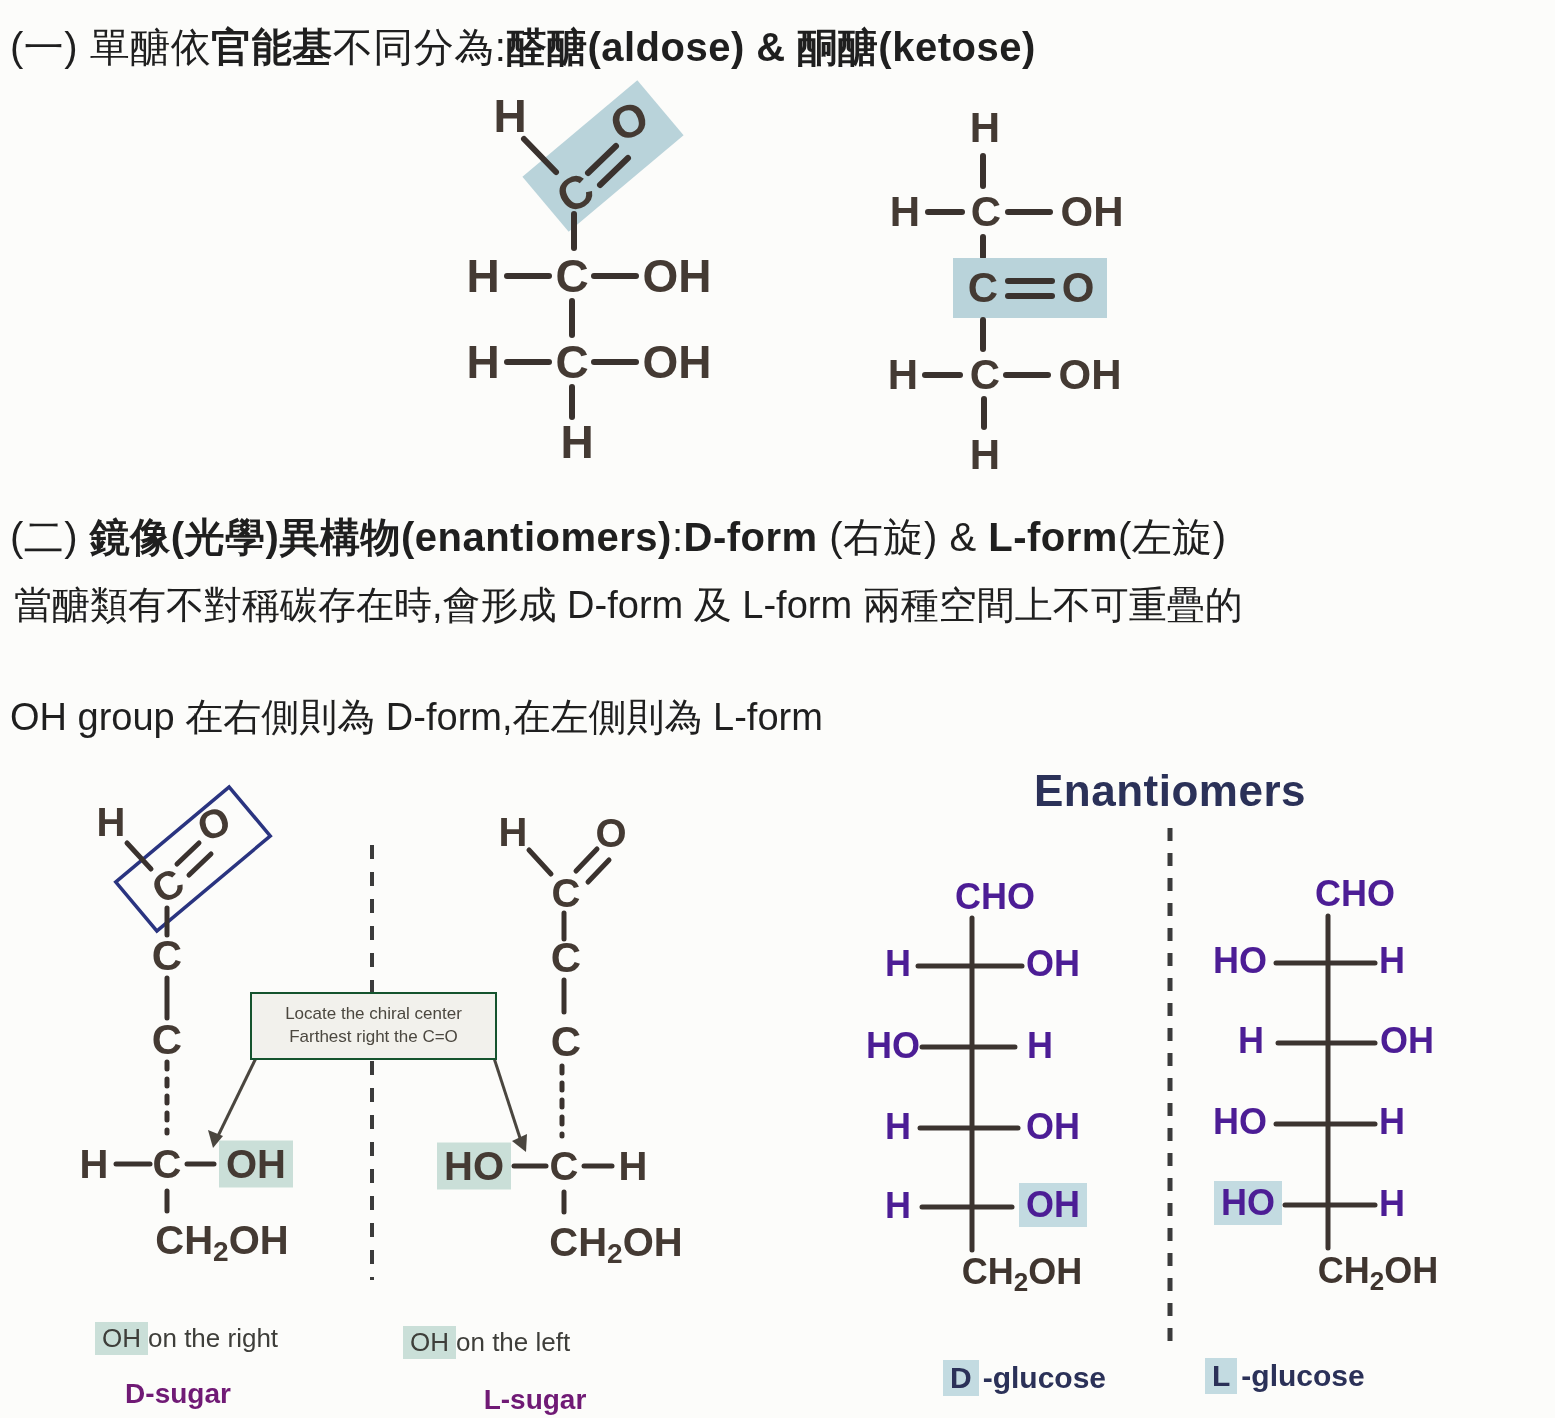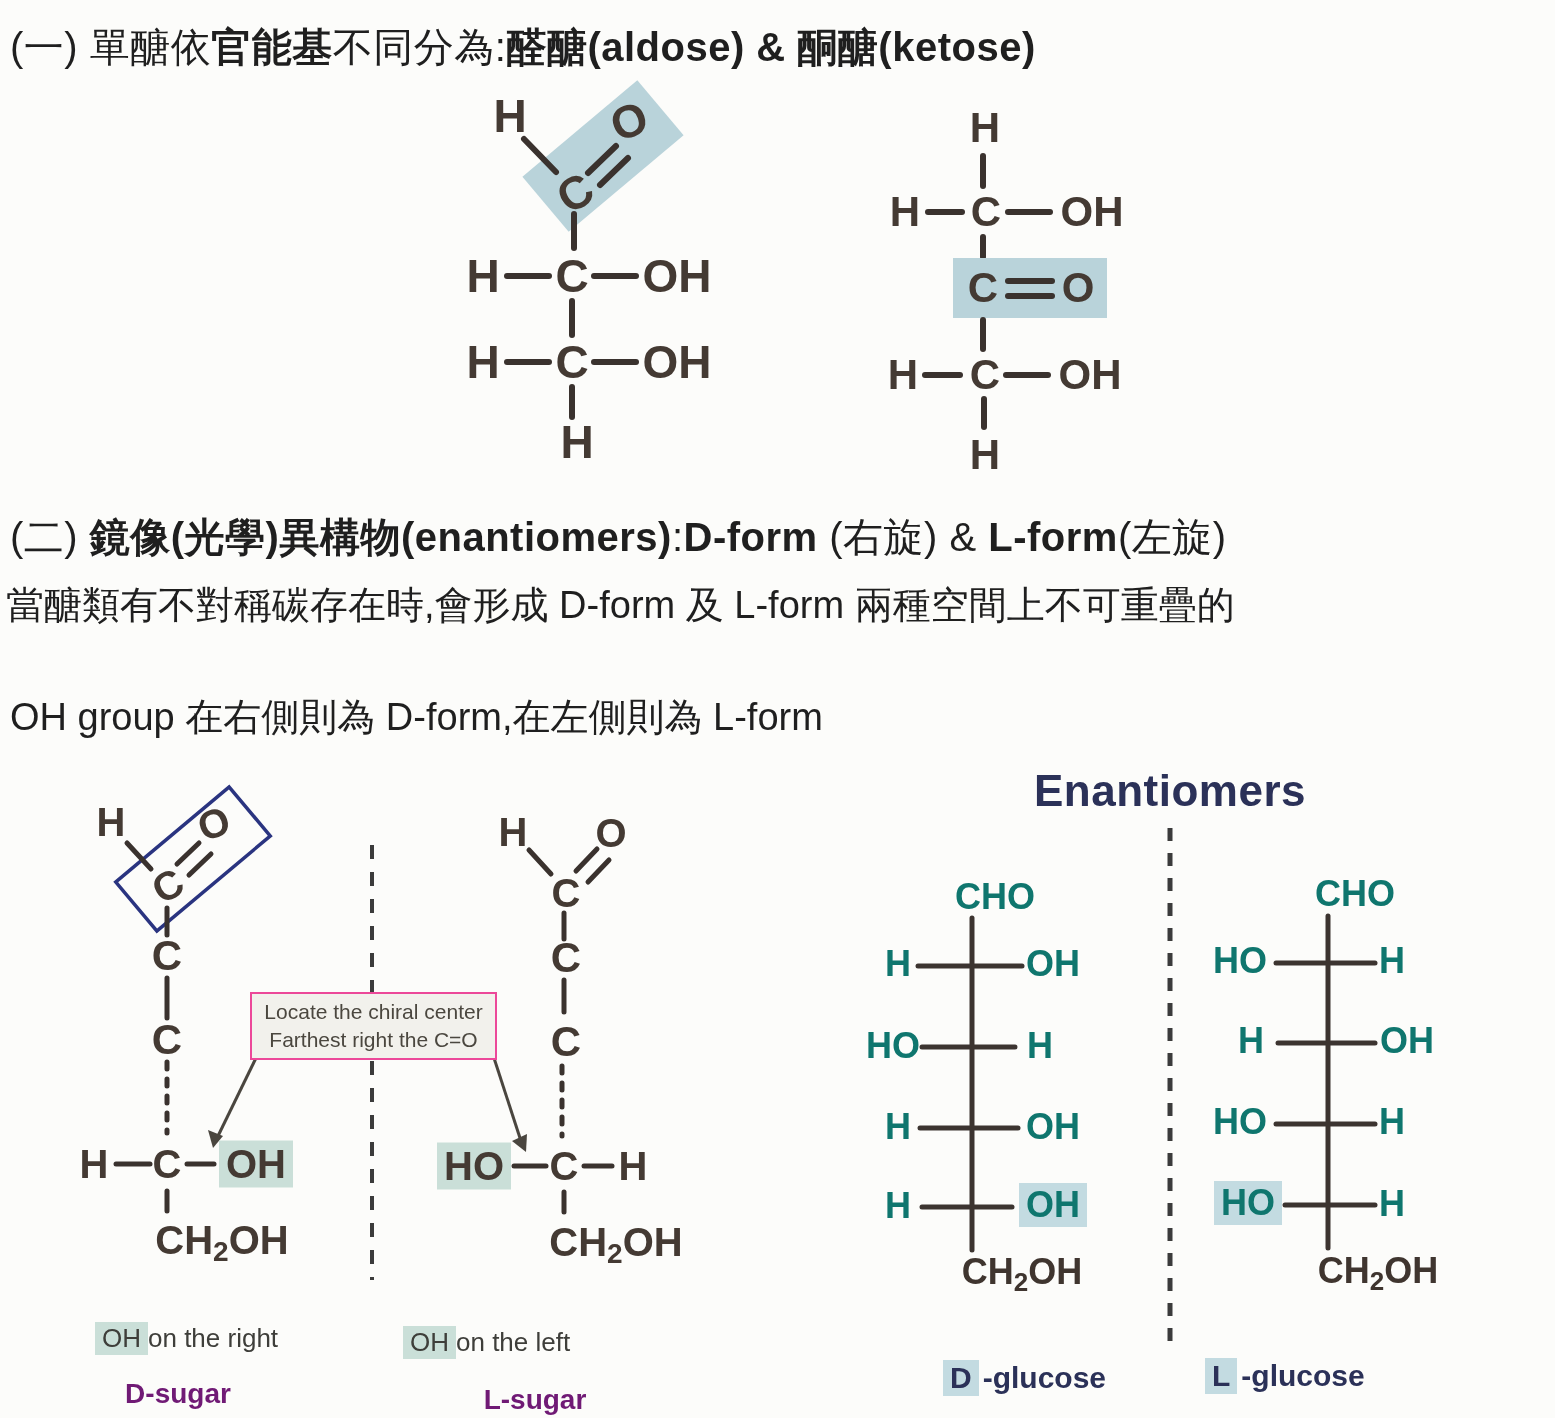--- a/index.html
+++ b/index.html
@@ -7,36 +7,36 @@
           font-family:"Liberation Sans","DejaVu Sans",sans-serif;color:#1f1f1f;}
   .lines{position:absolute;left:0;top:0;z-index:1;}
   .txt{position:absolute;z-index:2;white-space:nowrap;margin-top:8px;}
   .h1,.h2{font-size:40px;letter-spacing:0.5px;}
   .b{font-weight:700;}
   .body-line{font-size:38px;}
   .atom{position:absolute;z-index:2;transform:translate(-50%,-50%);font-weight:700;color:#443a33;white-space:nowrap;}
   .fz46{font-size:46px;}
   .fz42{font-size:42px;}
   .fz40{font-size:40px;}
-  .fz36{font-size:36px;color:#0f766e;}
+  .fz36{font-size:36px;color:#4c1d95;}
   .chip-green{background:#cadfd8;padding:1px 7px;}
   .chip-blue{background:#c3dbe1;padding:1px 7px;}
   .formula{position:absolute;z-index:2;transform:translate(-50%,-50%);display:flex;align-items:baseline;
            font-weight:700;color:#443a33;}
   .formula .sub{transform:translateY(7px);}
   .f40{font-size:40px;} .f40 .sub{font-size:28px;}
   .f36{font-size:36px;color:#3f352f;} .f36 .sub{font-size:26px;}
   .caption{position:absolute;z-index:2;font-size:26px;color:#3e3e3a;white-space:nowrap;display:flex;align-items:center;}
   .sugar-label{position:absolute;z-index:2;transform:translate(-50%,-50%);font-size:28px;font-weight:700;color:#701a75;white-space:nowrap;}
   .panel-title{position:absolute;z-index:2;transform:translate(-50%,-50%);font-size:44px;font-weight:700;color:#2b3158;letter-spacing:0.5px;}
   .gluc-label{position:absolute;z-index:2;display:flex;align-items:center;font-size:30px;font-weight:700;color:#2b3158;white-space:nowrap;}
   .gluc-label .chip-blue{margin-right:4px;}
   .annotation{position:absolute;z-index:2;left:250px;top:992px;width:243px;height:64px;background:#f2f1ec;
-              border:2px solid #ec4899;display:flex;flex-direction:column;justify-content:center;align-items:center;
-              font-size:21px;color:#4b473f;line-height:1.35;}
+              border:2px solid #14532d;display:flex;flex-direction:column;justify-content:center;align-items:center;
+              font-size:17px;color:#4b473f;line-height:1.35;}
 </style>
 </head>
 <body>
 
 <div class="canvas">
 
   <svg class="lines" width="1555" height="1418" viewBox="0 0 1555 1418">
     <g stroke="#3a322e" stroke-width="6" stroke-linecap="round">
 
       <rect x="528" y="120" width="150" height="72" fill="#b9d3da" stroke="none" transform="rotate(-40 603 156)"></rect>
@@ -116,21 +116,21 @@
   </svg>
 
   <div class="txt h1" style="left:10px;top:12px;">
     <span>(一) 單醣依</span><span class="b">官能基</span><span>不同分為:</span><span class="b">醛醣(aldose) &amp; 酮醣(ketose)</span>
   </div>
 
   <div class="txt h2" style="left:10px;top:502px;">
     <span>(二) </span><span class="b">鏡像(光學)異構物(enantiomers)</span><span>:</span><span class="b">D-form</span><span> (右旋) &amp; </span><span class="b">L-form</span><span>(左旋)</span>
   </div>
 
-  <div class="txt body-line" style="left:6px;top:572px;">當醣類有不對稱碳存在時,會形成 D-form 及 L-form 兩種空間上不可重疊的</div>
+  <div class="txt body-line" style="left:14px;top:572px;">當醣類有不對稱碳存在時,會形成 D-form 及 L-form 兩種空間上不可重疊的</div>
   <div class="txt body-line" style="left:10px;top:684px;">OH group 在右側則為 D-form,在左側則為 L-form</div>
 
   <div class="atom fz46" style="left:510px;top:116px;">H</div>
   <div class="atom fz46" style="left:575px;top:193px;transform:translate(-50%,-50%) rotate(-32deg);">C</div>
   <div class="atom fz46" style="left:629px;top:121px;transform:translate(-50%,-50%) rotate(-20deg);">O</div>
   <div class="atom fz46" style="left:483px;top:276px;">H</div>
   <div class="atom fz46" style="left:572px;top:276px;">C</div>
   <div class="atom fz46" style="left:677px;top:276px;">OH</div>
   <div class="atom fz46" style="left:483px;top:362px;">H</div>
   <div class="atom fz46" style="left:572px;top:362px;">C</div>

